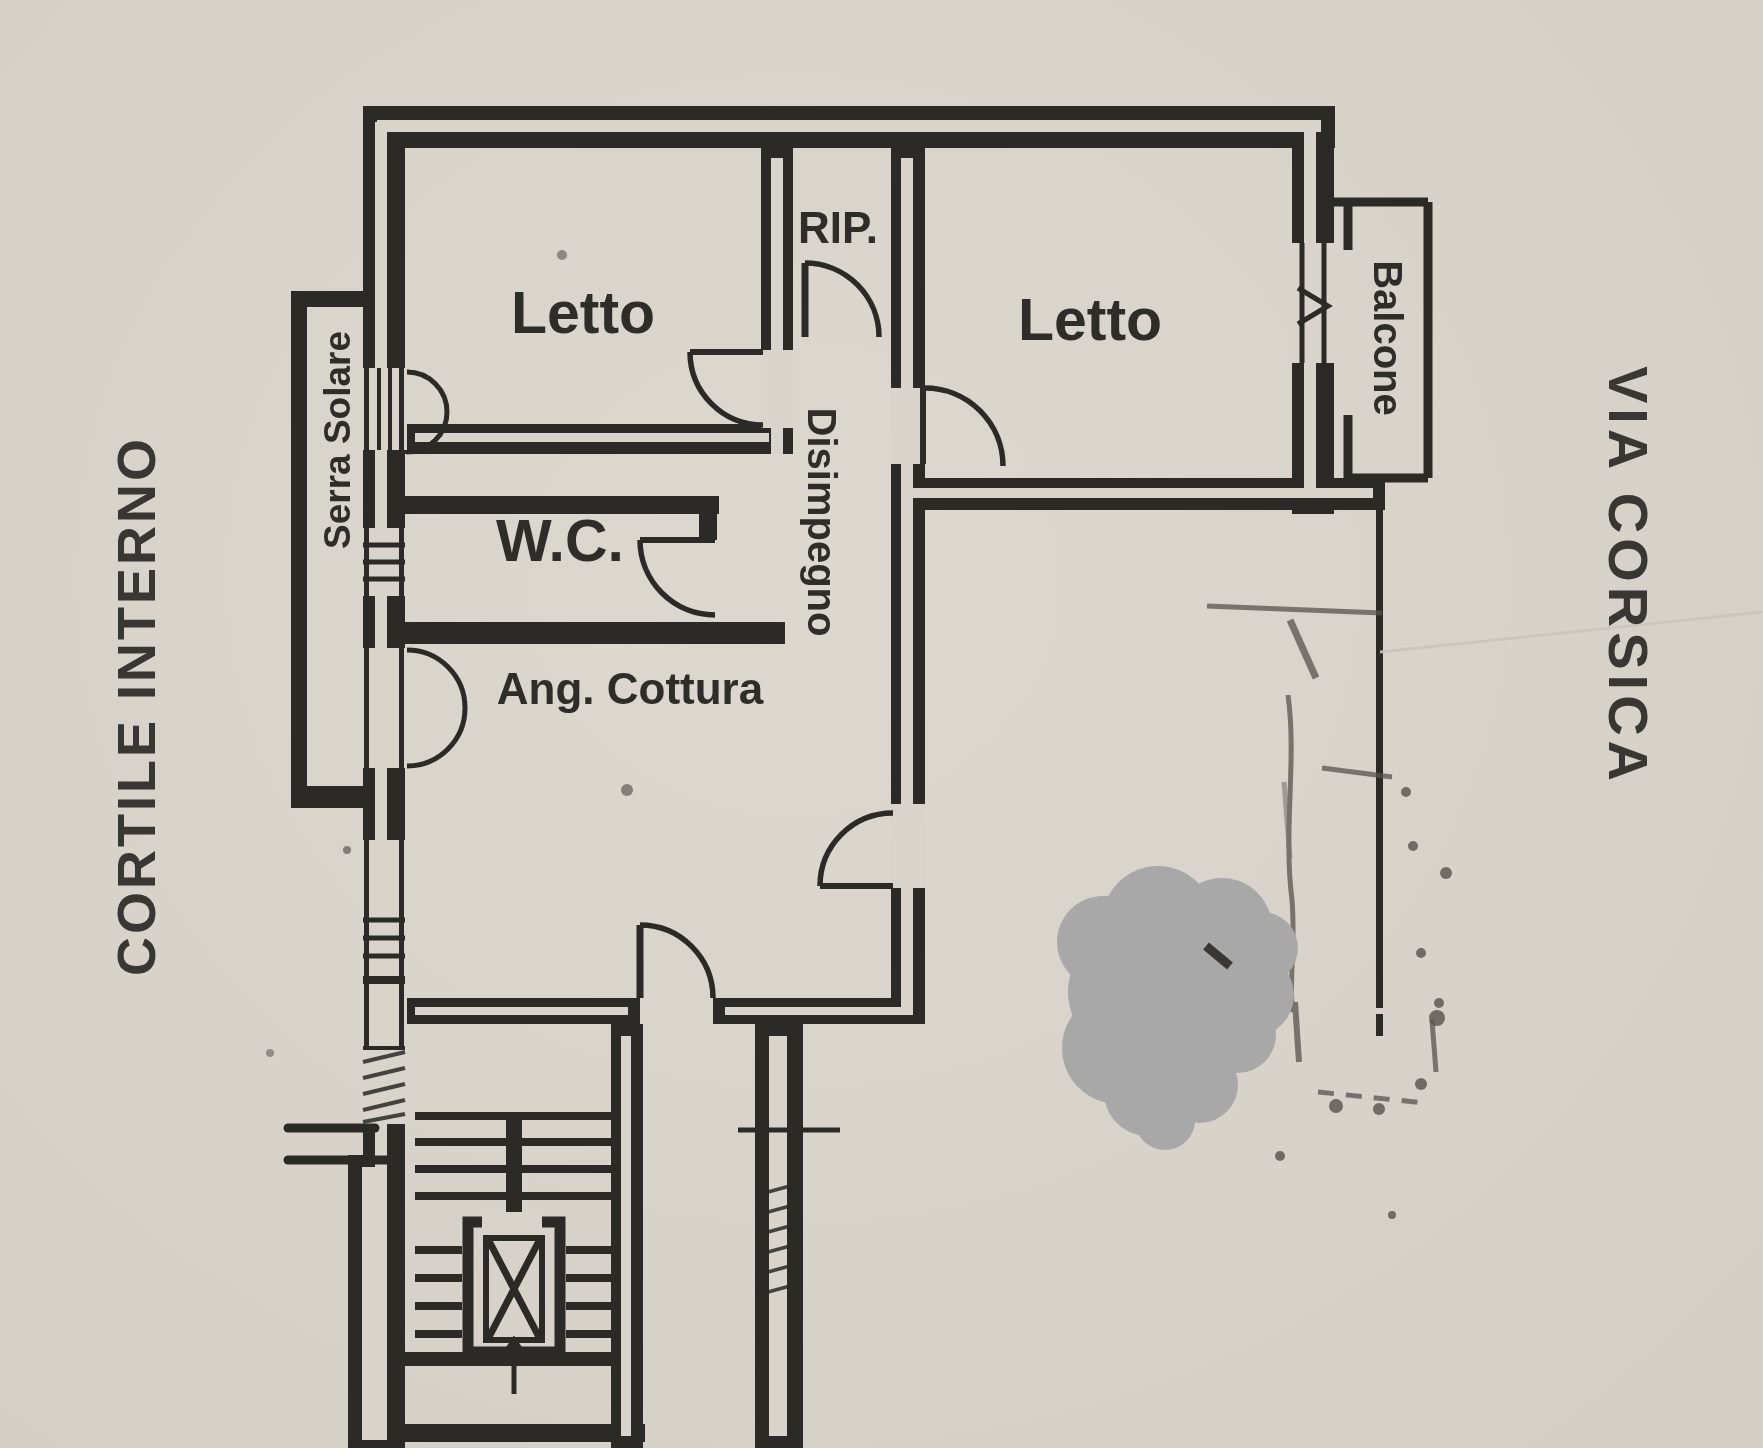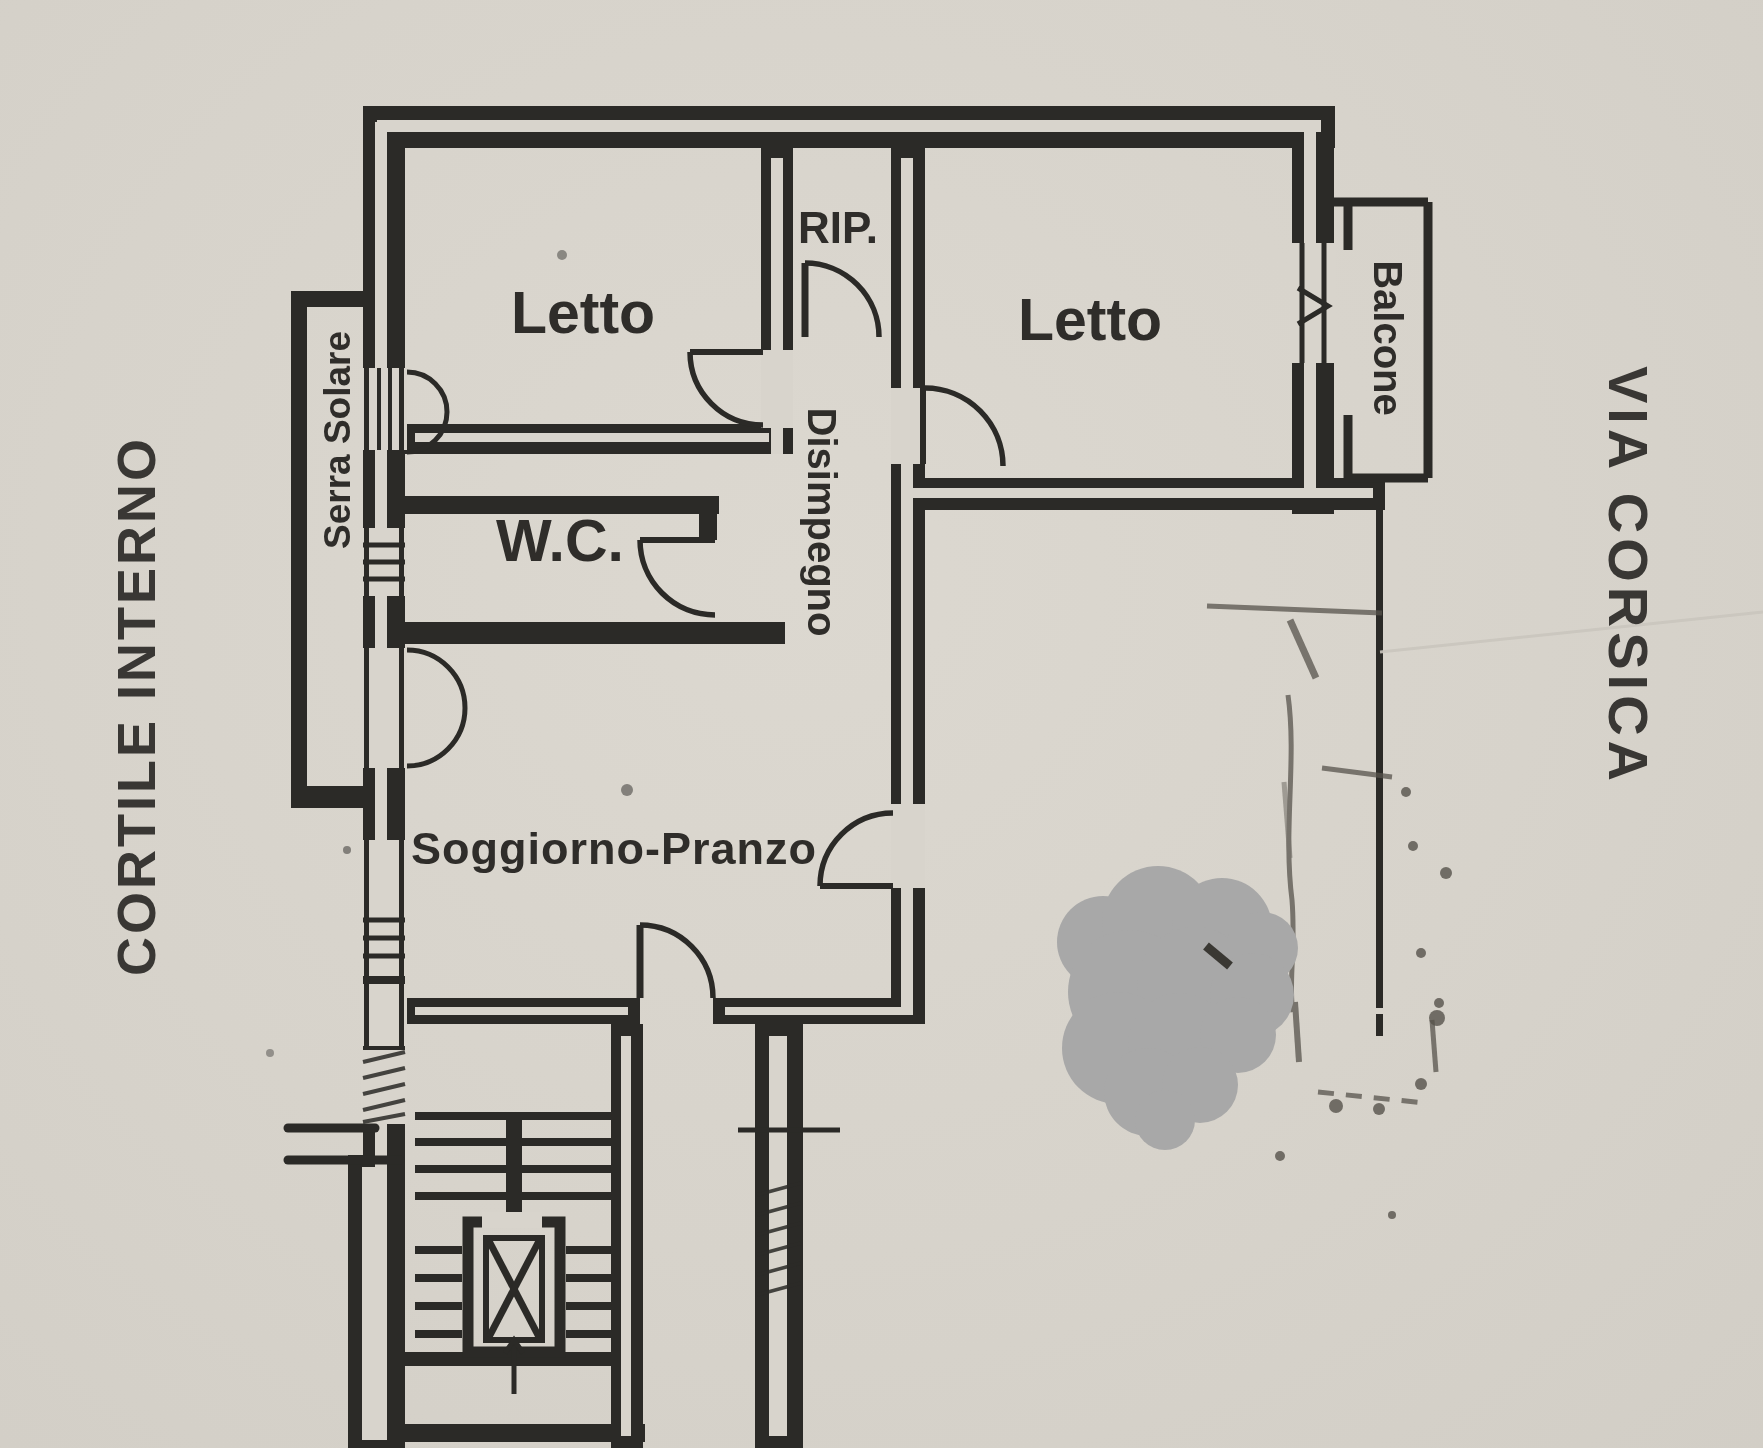--- a/index.html
+++ b/index.html
@@ -275,18 +275,18 @@
   <line x1="1206" y1="946" x2="1230" y2="966" stroke="#3a3833" stroke-width="9"></line>
 </svg>
 
   <div class="lbl room" style="left:583px;top:313px;">Letto</div>
   <div class="lbl small" style="left:838px;top:228px;">RIP.</div>
   <div class="lbl room" style="left:1090px;top:320px;">Letto</div>
   <div class="lbl vert r90" style="left:1388px;top:338px;">Balcone</div>
   <div class="lbl serra rm90" style="left:337px;top:440px;">Serra Solare</div>
   <div class="lbl room" style="left:560px;top:541px;">W.C.</div>
   <div class="lbl vert r90" style="left:822px;top:522px;">Disimpegno</div>
-  <div class="lbl sog" style="left:614px;top:848px;">Soggiorno-Pranzo</div>
+  <div class="lbl small" style="left:630px;top:689px;">Ang. Cottura</div>
 
   <div class="lbl court rm90" style="left:136px;top:706px;">CORTILE INTERNO</div>
   <div class="lbl street r90" style="left:1628px;top:576px;">VIA CORSICA</div>
 
 </div>
 
 </body></html>

